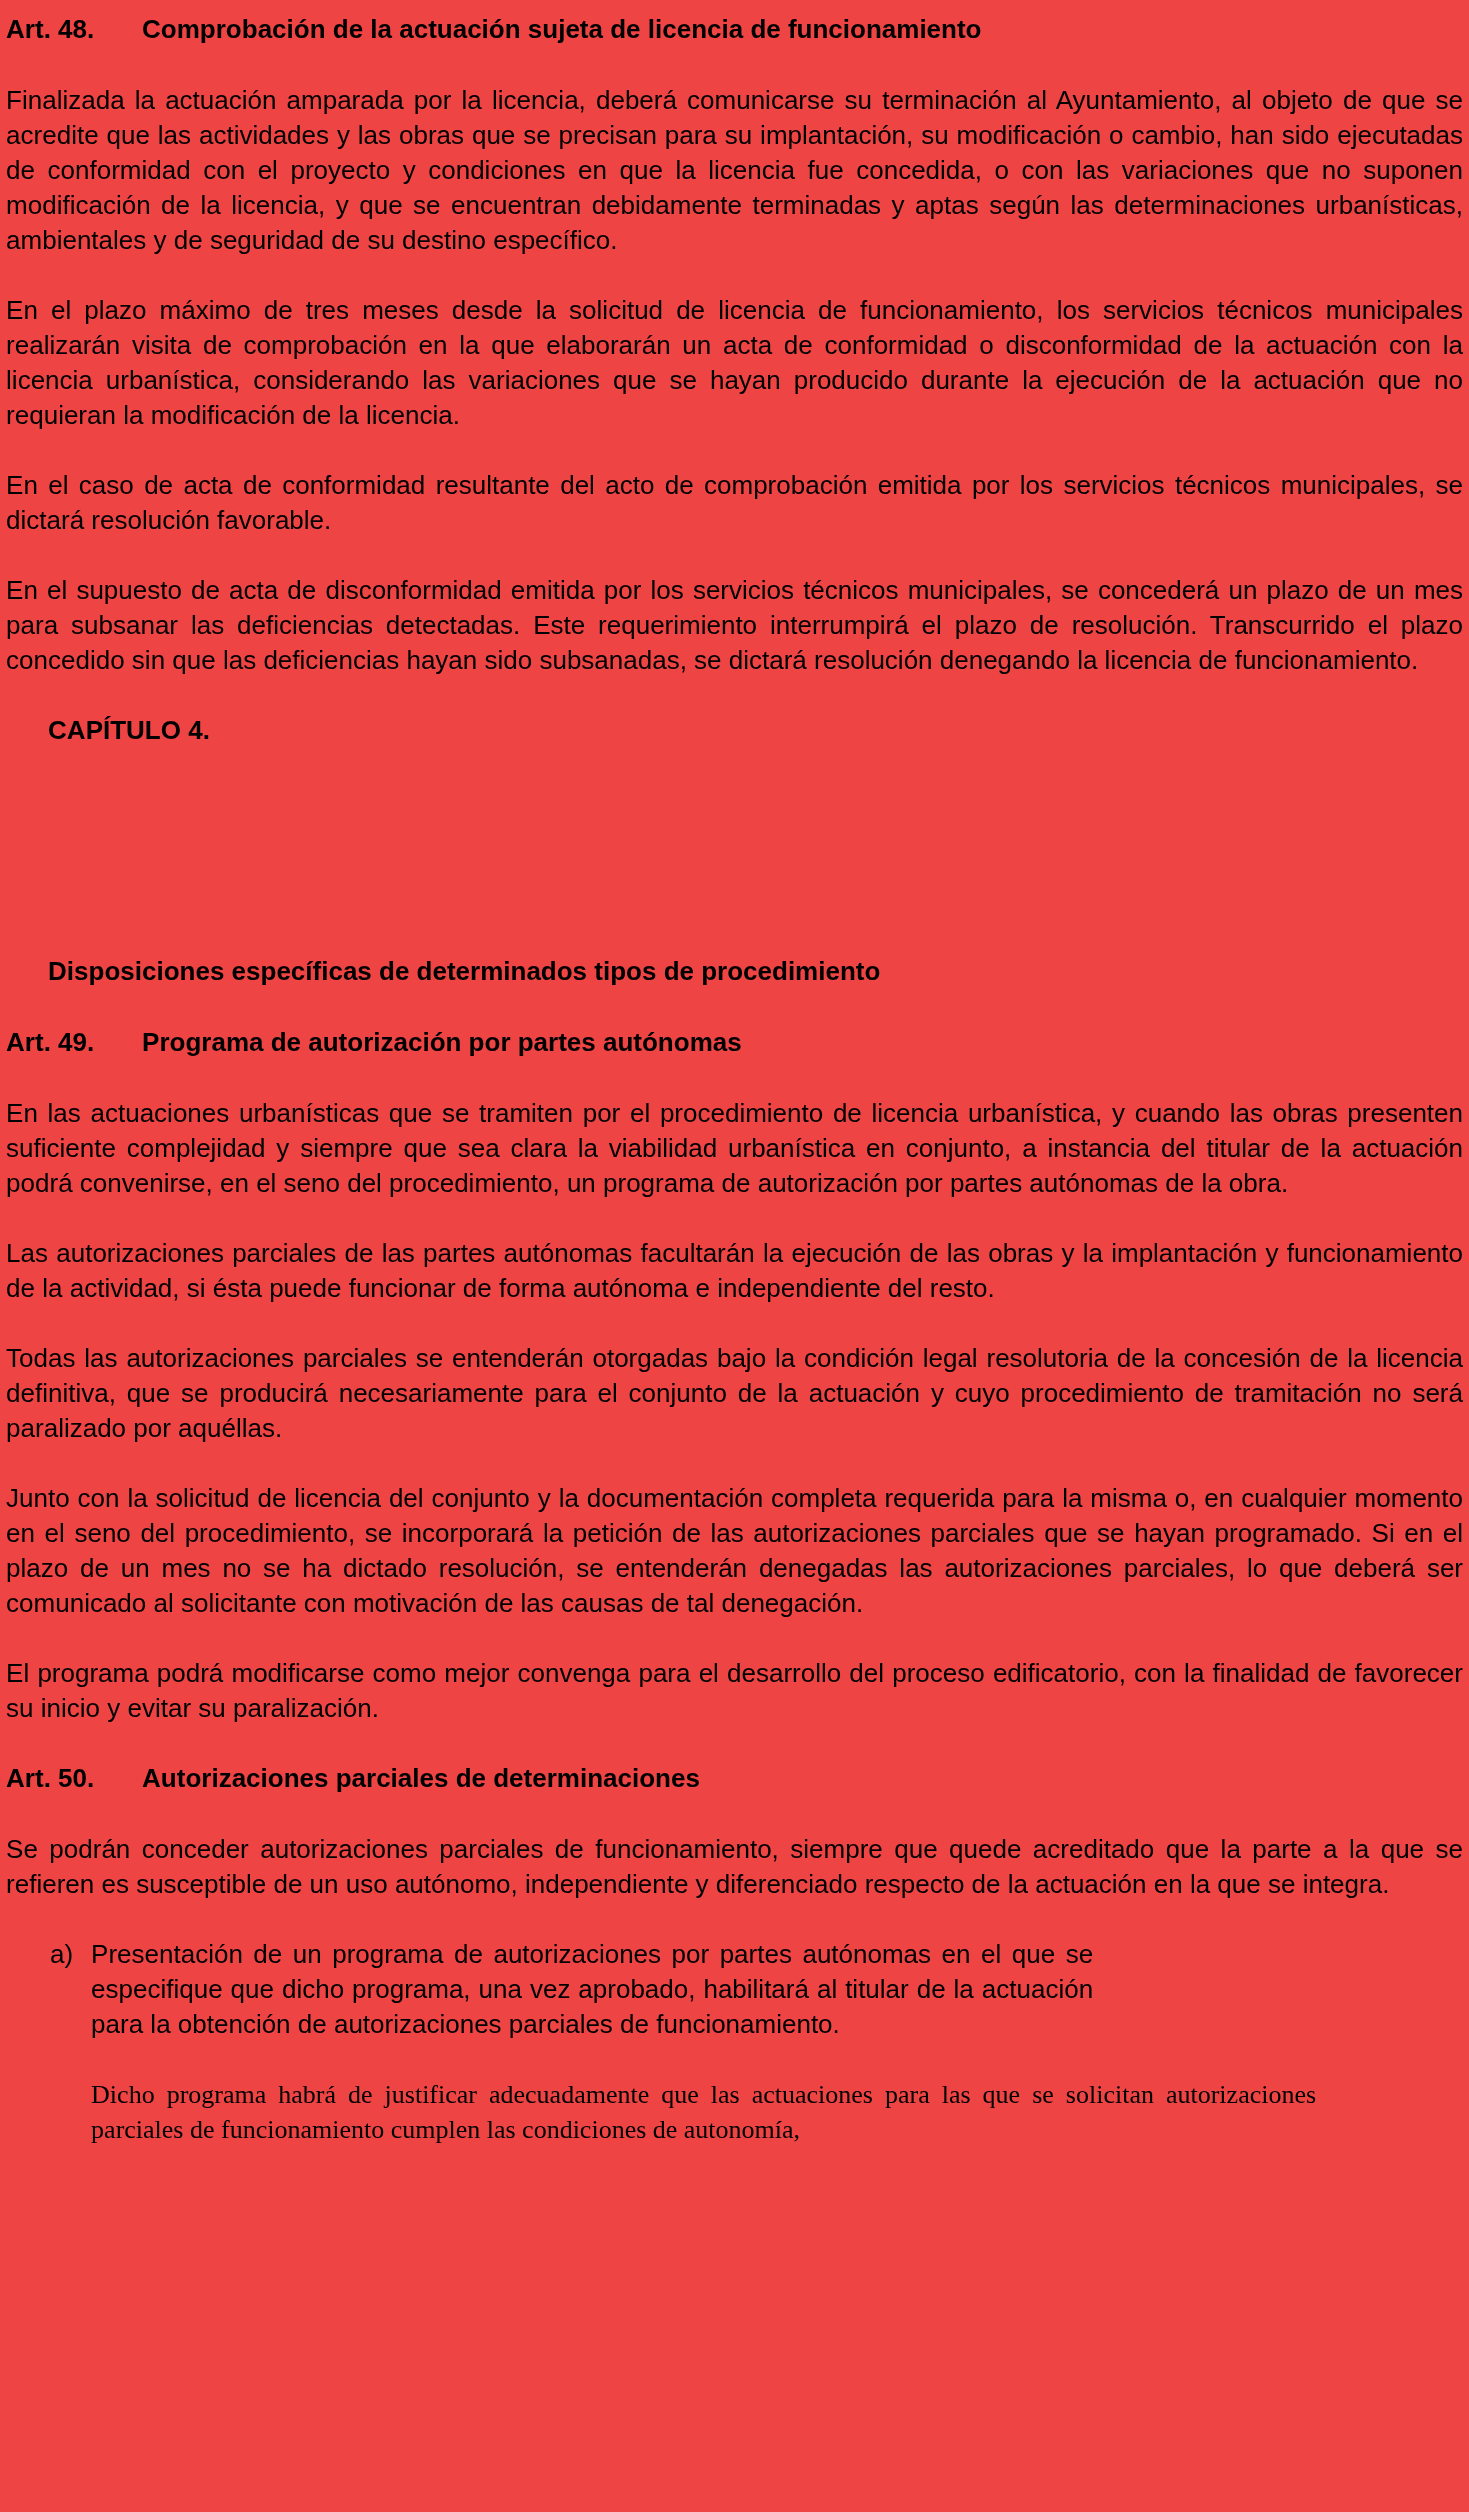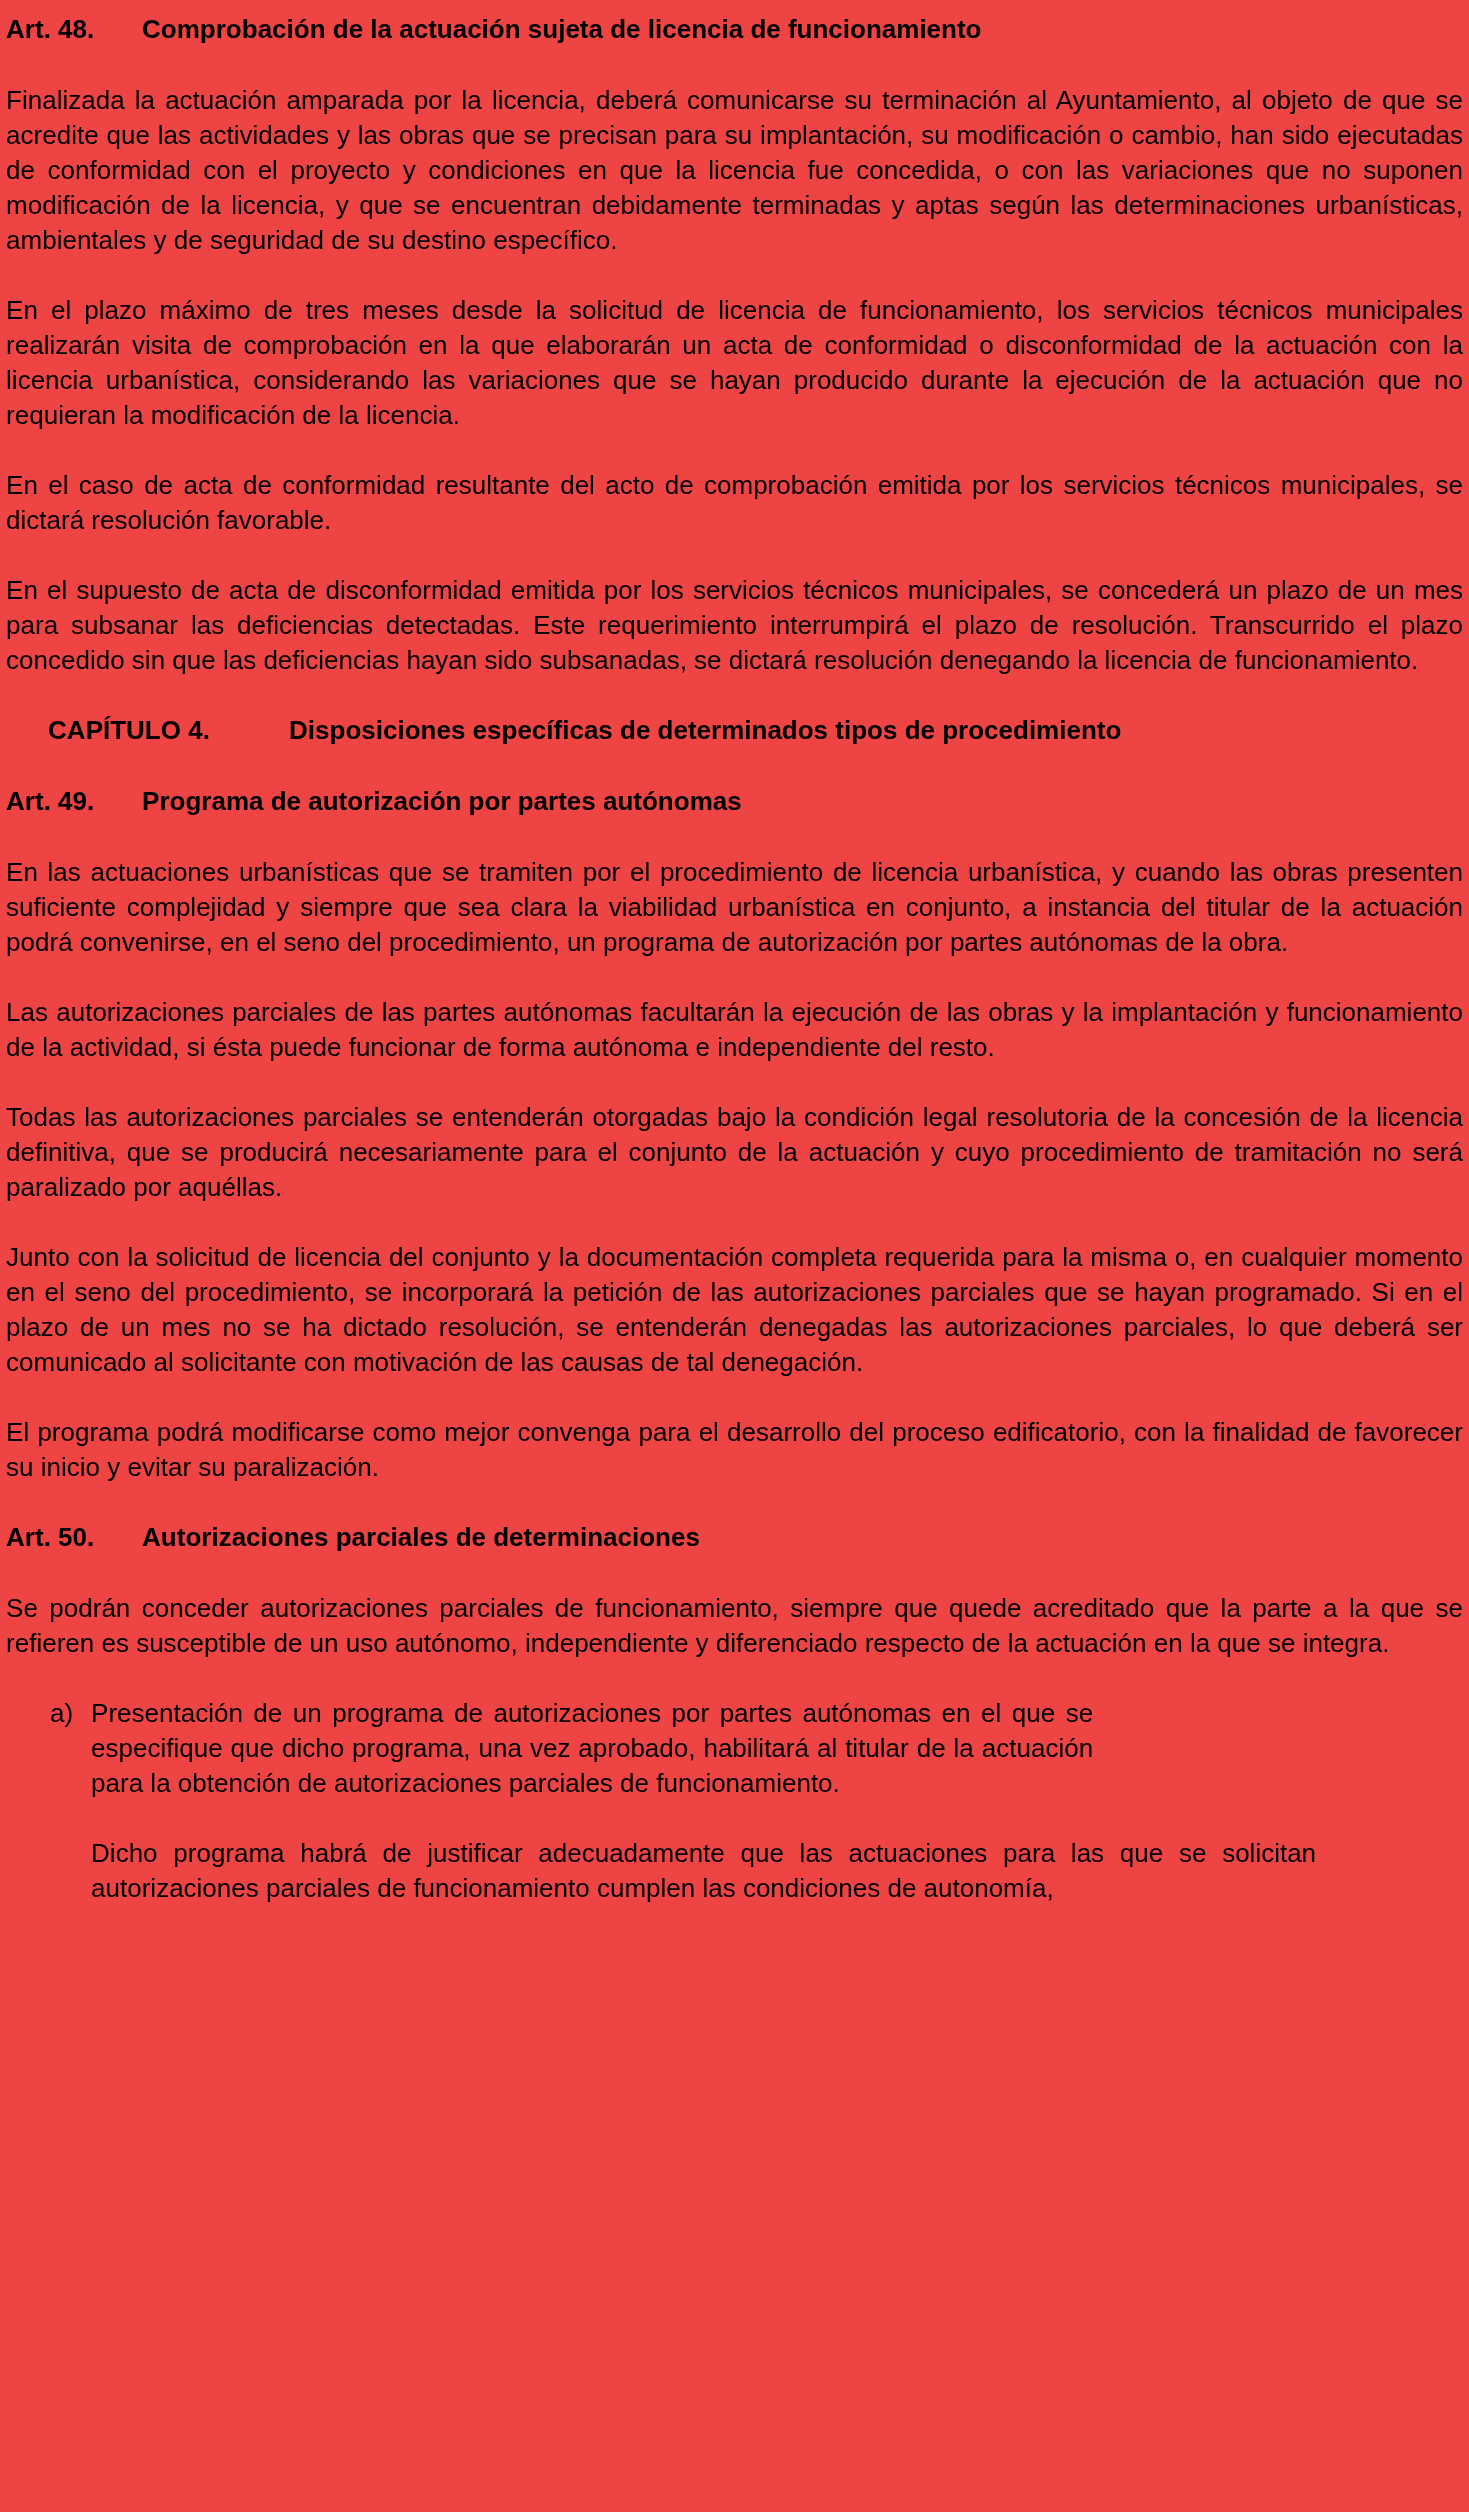--- a/index.html
+++ b/index.html
@@ -35,20 +35,21 @@
   }
   .h-art .title {
     flex: 1;
   }
   .h-chapter {
     display: flex;
     font-weight: bold;
     font-size: 26px;
     margin: 24.5px 0 36px 0;
     padding-left: 42px;
+    flex-direction: column;
   }
   .h-chapter .num {
     flex: 0 0 241px;
   }
   .first-indent {
     text-indent: 42px;
     text-align: left;
   }
   .list-a {
     display: flex;
@@ -60,20 +61,21 @@
   }
   .list-a .txt {
     margin: 0;
     width: 1002px;
     text-align: justify;
   }
   .sub-par {
     margin: 6px 0 35px 85px;
     width: 1225px;
     text-align: justify;
+    font-family: Liberation Serif, serif;
   }
 </style>
 </head>
 <body>
 
 <div class="page">
 
   <div class="h-art">
     <span class="num">Art. 48.</span>
     <span class="title">Comprobación de la actuación sujeta de licencia de funcionamiento</span>

